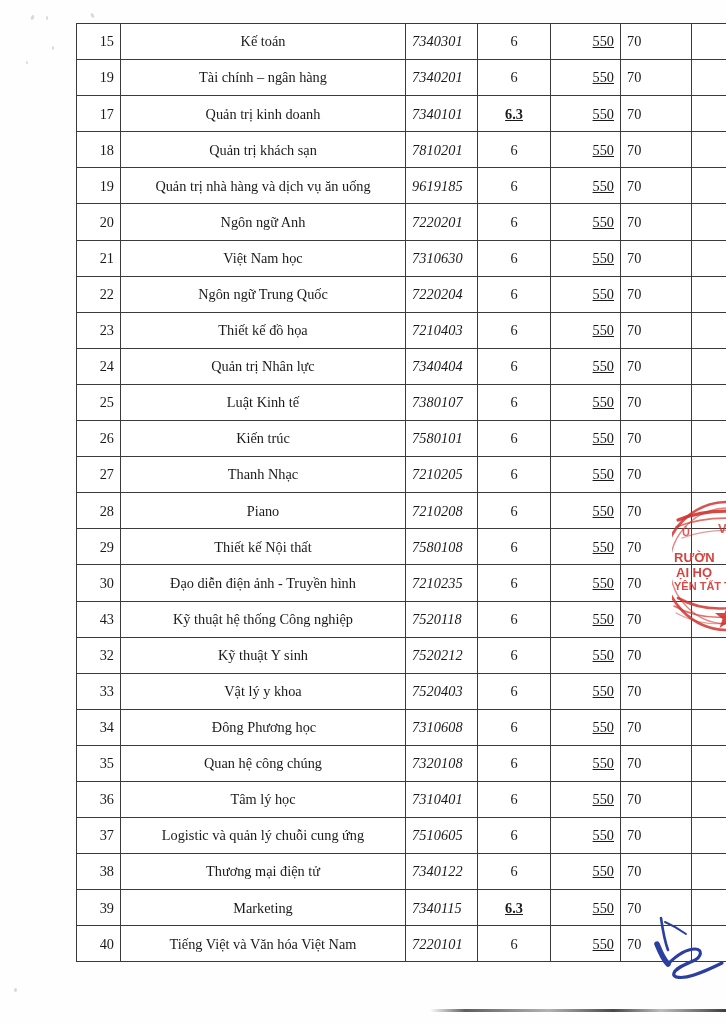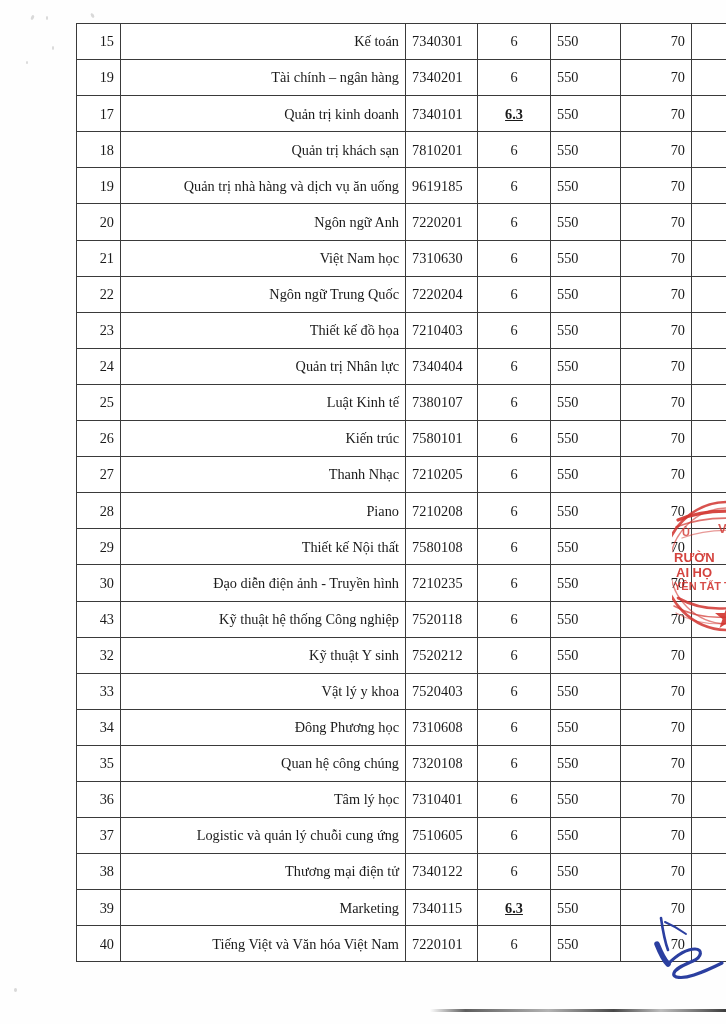--- a/index.html
+++ b/index.html
@@ -66,25 +66,25 @@
   }
   col.c-no    { width: 44px;  }
   col.c-name  { width: 285px; }
   col.c-code  { width: 72px;  }
   col.c-score { width: 73px;  }
   col.c-fee   { width: 70px;  }
   col.c-quota { width: 71px;  }
   col.c-note  { width: 50px;  }
 
   td.no     { text-align: right;  padding-right: 9px; margin-left: 16px; }
-  td.name   { text-align: right;   padding-left: 9px; white-space: nowrap; }
-  td.code   { text-align: left;   padding-left: 7px; letter-spacing: .1px; }
+  td.name   { text-align: center;   padding-left: 9px; white-space: nowrap; }
+  td.code   { text-align: left;   padding-left: 7px; letter-spacing: .1px; font-style: italic; }
   td.score  { text-align: center; }
-  td.fee    { text-align: left; }
-  td.quota  { text-align: right; }
+  td.fee    { text-align: right; text-decoration: underline; }
+  td.quota  { text-align: left; }
   td.note   { text-align: center; }
   td.score.bold { font-weight: bold; text-decoration: underline; }
   td.name.indent { padding-left: 8px; }
 
   
   .stamp {
     position: absolute;
     left: 672px;
     top: 494px;
     width: 108px;

